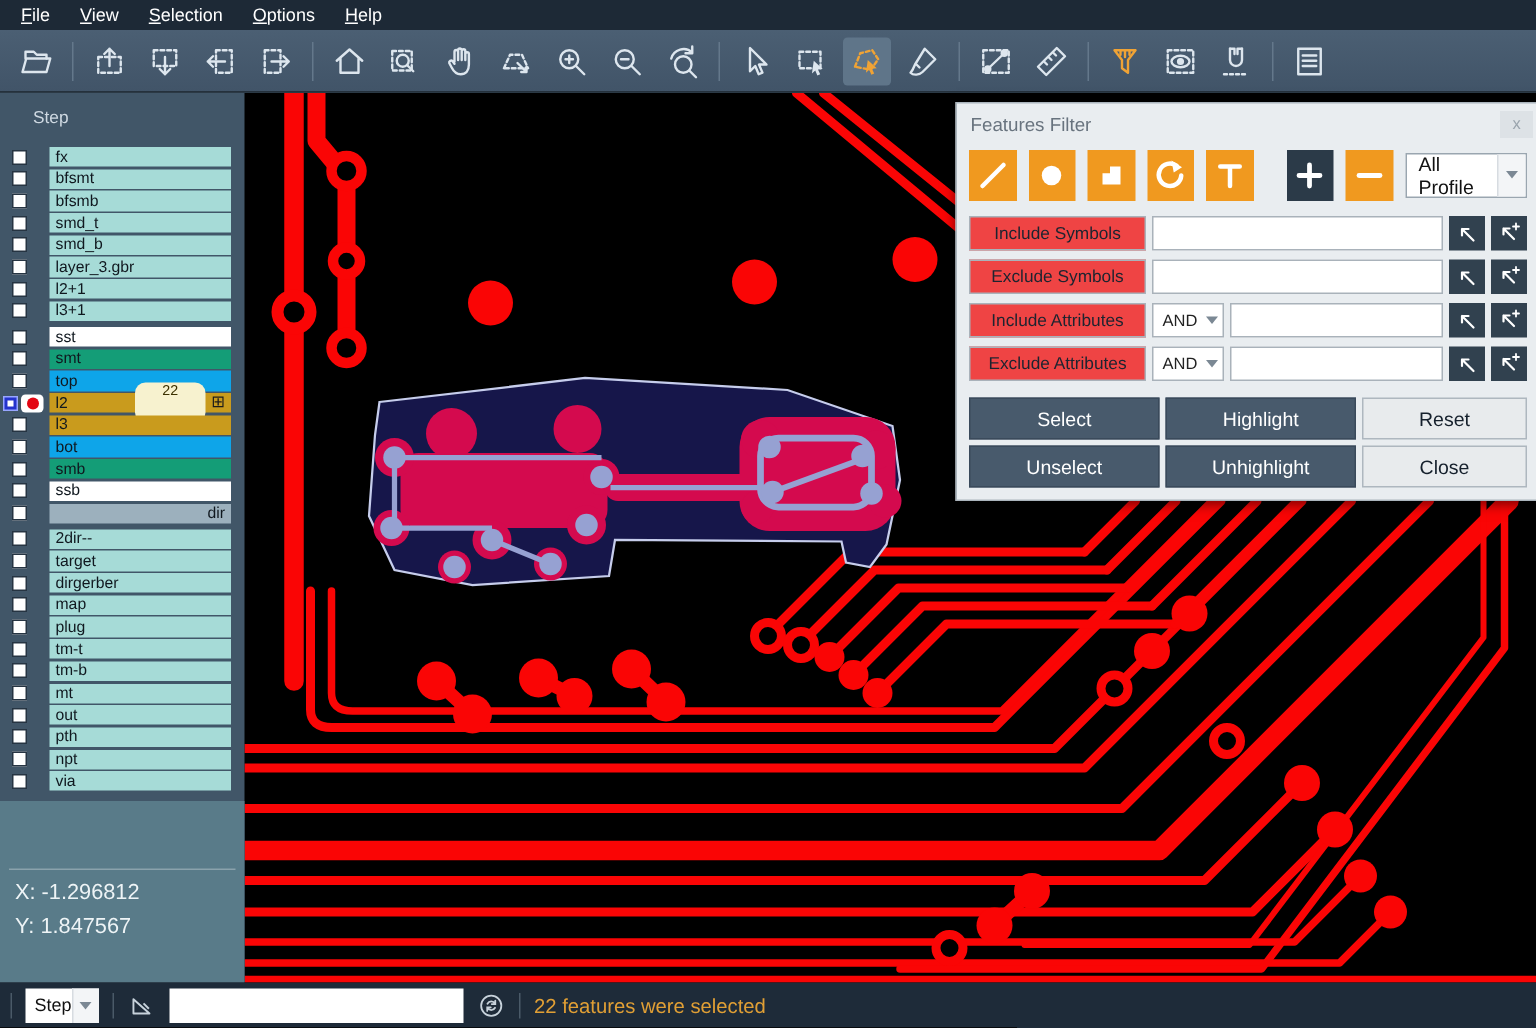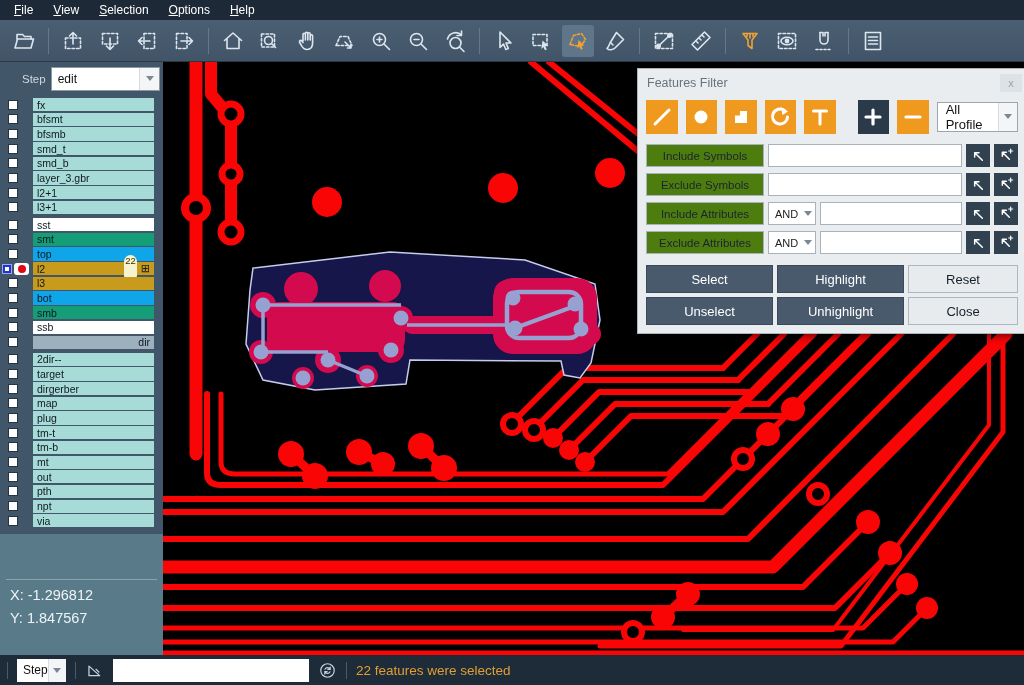--- a/index.html
+++ b/index.html
@@ -47,21 +47,21 @@
   .cb.checked::after { content:""; position:absolute; inset:2px; background:#fff; }
   .dot-cell { width:15px; height:12px; background:#fff; border-radius:3px; flex:none;
               display:flex; align-items:center; justify-content:center; margin-right:4px; }
   .dot { width:8px; height:8px; border-radius:50%; background:#e30613; }
   .name-cell { flex:1; height:100%; display:flex; align-items:center; padding:0 4px;
                font-size:10.5px; color:#10181f; margin-left:7px; margin-right:9px; }
   .c-teal { background:#a6dbd7; } .c-white { background:#ffffff; }
   .c-green { background:#149d77; } .c-amber { background:#0ea5e9; }
   .c-gold { background:#c99b1d; } .c-gray { background:#9cb0bd;justify-content:flex-end; }
   .badge { margin-left:auto; background:#f7f2cf; border-radius:7px; height:27px; line-height:11px;
-           padding:0 1px; font-size:9.5px; color:#3a3000; }
+           padding:0 18px; font-size:9.5px; color:#3a3000; }
   .grid-glyph { margin-left:4px; font-size:11px; line-height:11px; color:#1c1c1c; }
 
   .coords-panel { flex:1; background:#597b89; margin-top:3px; position:relative;
                   color:#eef4f6; font-size:14.5px; }
   .coords-panel::before { content:""; position:absolute; top:45px; left:6px; right:6px;
                           height:1px; background:#8aa2ac; }
   .coord-x { position:absolute; top:53px; left:10px; }
   .coord-y { position:absolute; top:76px; left:10px; }
 
   
@@ -79,21 +79,21 @@
   .dlg-tools { display:flex; align-items:center; padding:3px 8px 2px; height:42px; gap:8px; }
   .dtool { width:38px; height:34px; border:none; display:flex; align-items:center; justify-content:center; }
   .dtool svg { width:24px; height:24px; }
   .dtool.orange { background:#f0991f; }
   .dtool.dark { background:#2b3a48; margin-left:14px; }
   .profile-select { margin-left:auto; width:96px; height:30px; background:#fff;
                     border:1px solid #9aa6b0; display:flex; align-items:center;
                     justify-content:space-between; padding-left:8px; font-size:13px; color:#111; }
   .dlg-filters { display:flex; flex-direction:column; gap:6px; padding:7px 8px 8px; }
   .f-row { display:flex; align-items:center; gap:4px; height:23px; }
-  .f-label { width:118px; height:100%; flex:none; background:#4d7c0f; border:1px solid #a9b2ba;
+  .f-label { width:118px; height:100%; flex:none; background:#ef4444; border:1px solid #a9b2ba;
              font-size:11.5px; color:#1c2430; display:flex; align-items:center; justify-content:center; }
   .f-and { width:48px; height:100%; flex:none; background:#fff; border:1px solid #a9b2ba;
            font-size:11px; color:#222; display:flex; align-items:center;
            justify-content:space-between; padding:0 3px 0 6px; }
   .f-input { flex:1; height:100%; background:#fff; border:1px solid #a9b2ba; min-width:10px; }
   .f-btn { width:24px; height:100%; flex:none; background:#31414f; border:none; color:#fff;
            display:flex; align-items:center; justify-content:center; }
   .f-btn svg { width:16px; height:16px; }
   .dlg-actions { display:grid; grid-template-columns:127px 127px 1fr; gap:4px; padding:3px 8px; }
   .a-btn { height:28px; font-size:13px; border:none; }
@@ -374,26 +374,20 @@
         <circle cx="418" cy="267" r="7.5"></circle>
           <circle cx="352" cy="266" r="7.5"></circle>
       </g>
     </g>
   </svg>
 </div>
 
 <div class="sidebar">
   <div class="step-row">
     <span class="step-label">Step</span>
-    <div class="step-select">
-      <span>edit</span>
-      <span class="sel-chevbox">
-          <span class="chev"></span>
-        </span>
-    </div>
   </div>
   <div class="layers" id="layers">
       <div class="layer-group">
         <div class="layer-row">
           <span class="cb-cell">
             <span class="cb"></span>
           </span>
           <div class="name-cell c-teal">
             <span>fx</span>
           </div>

